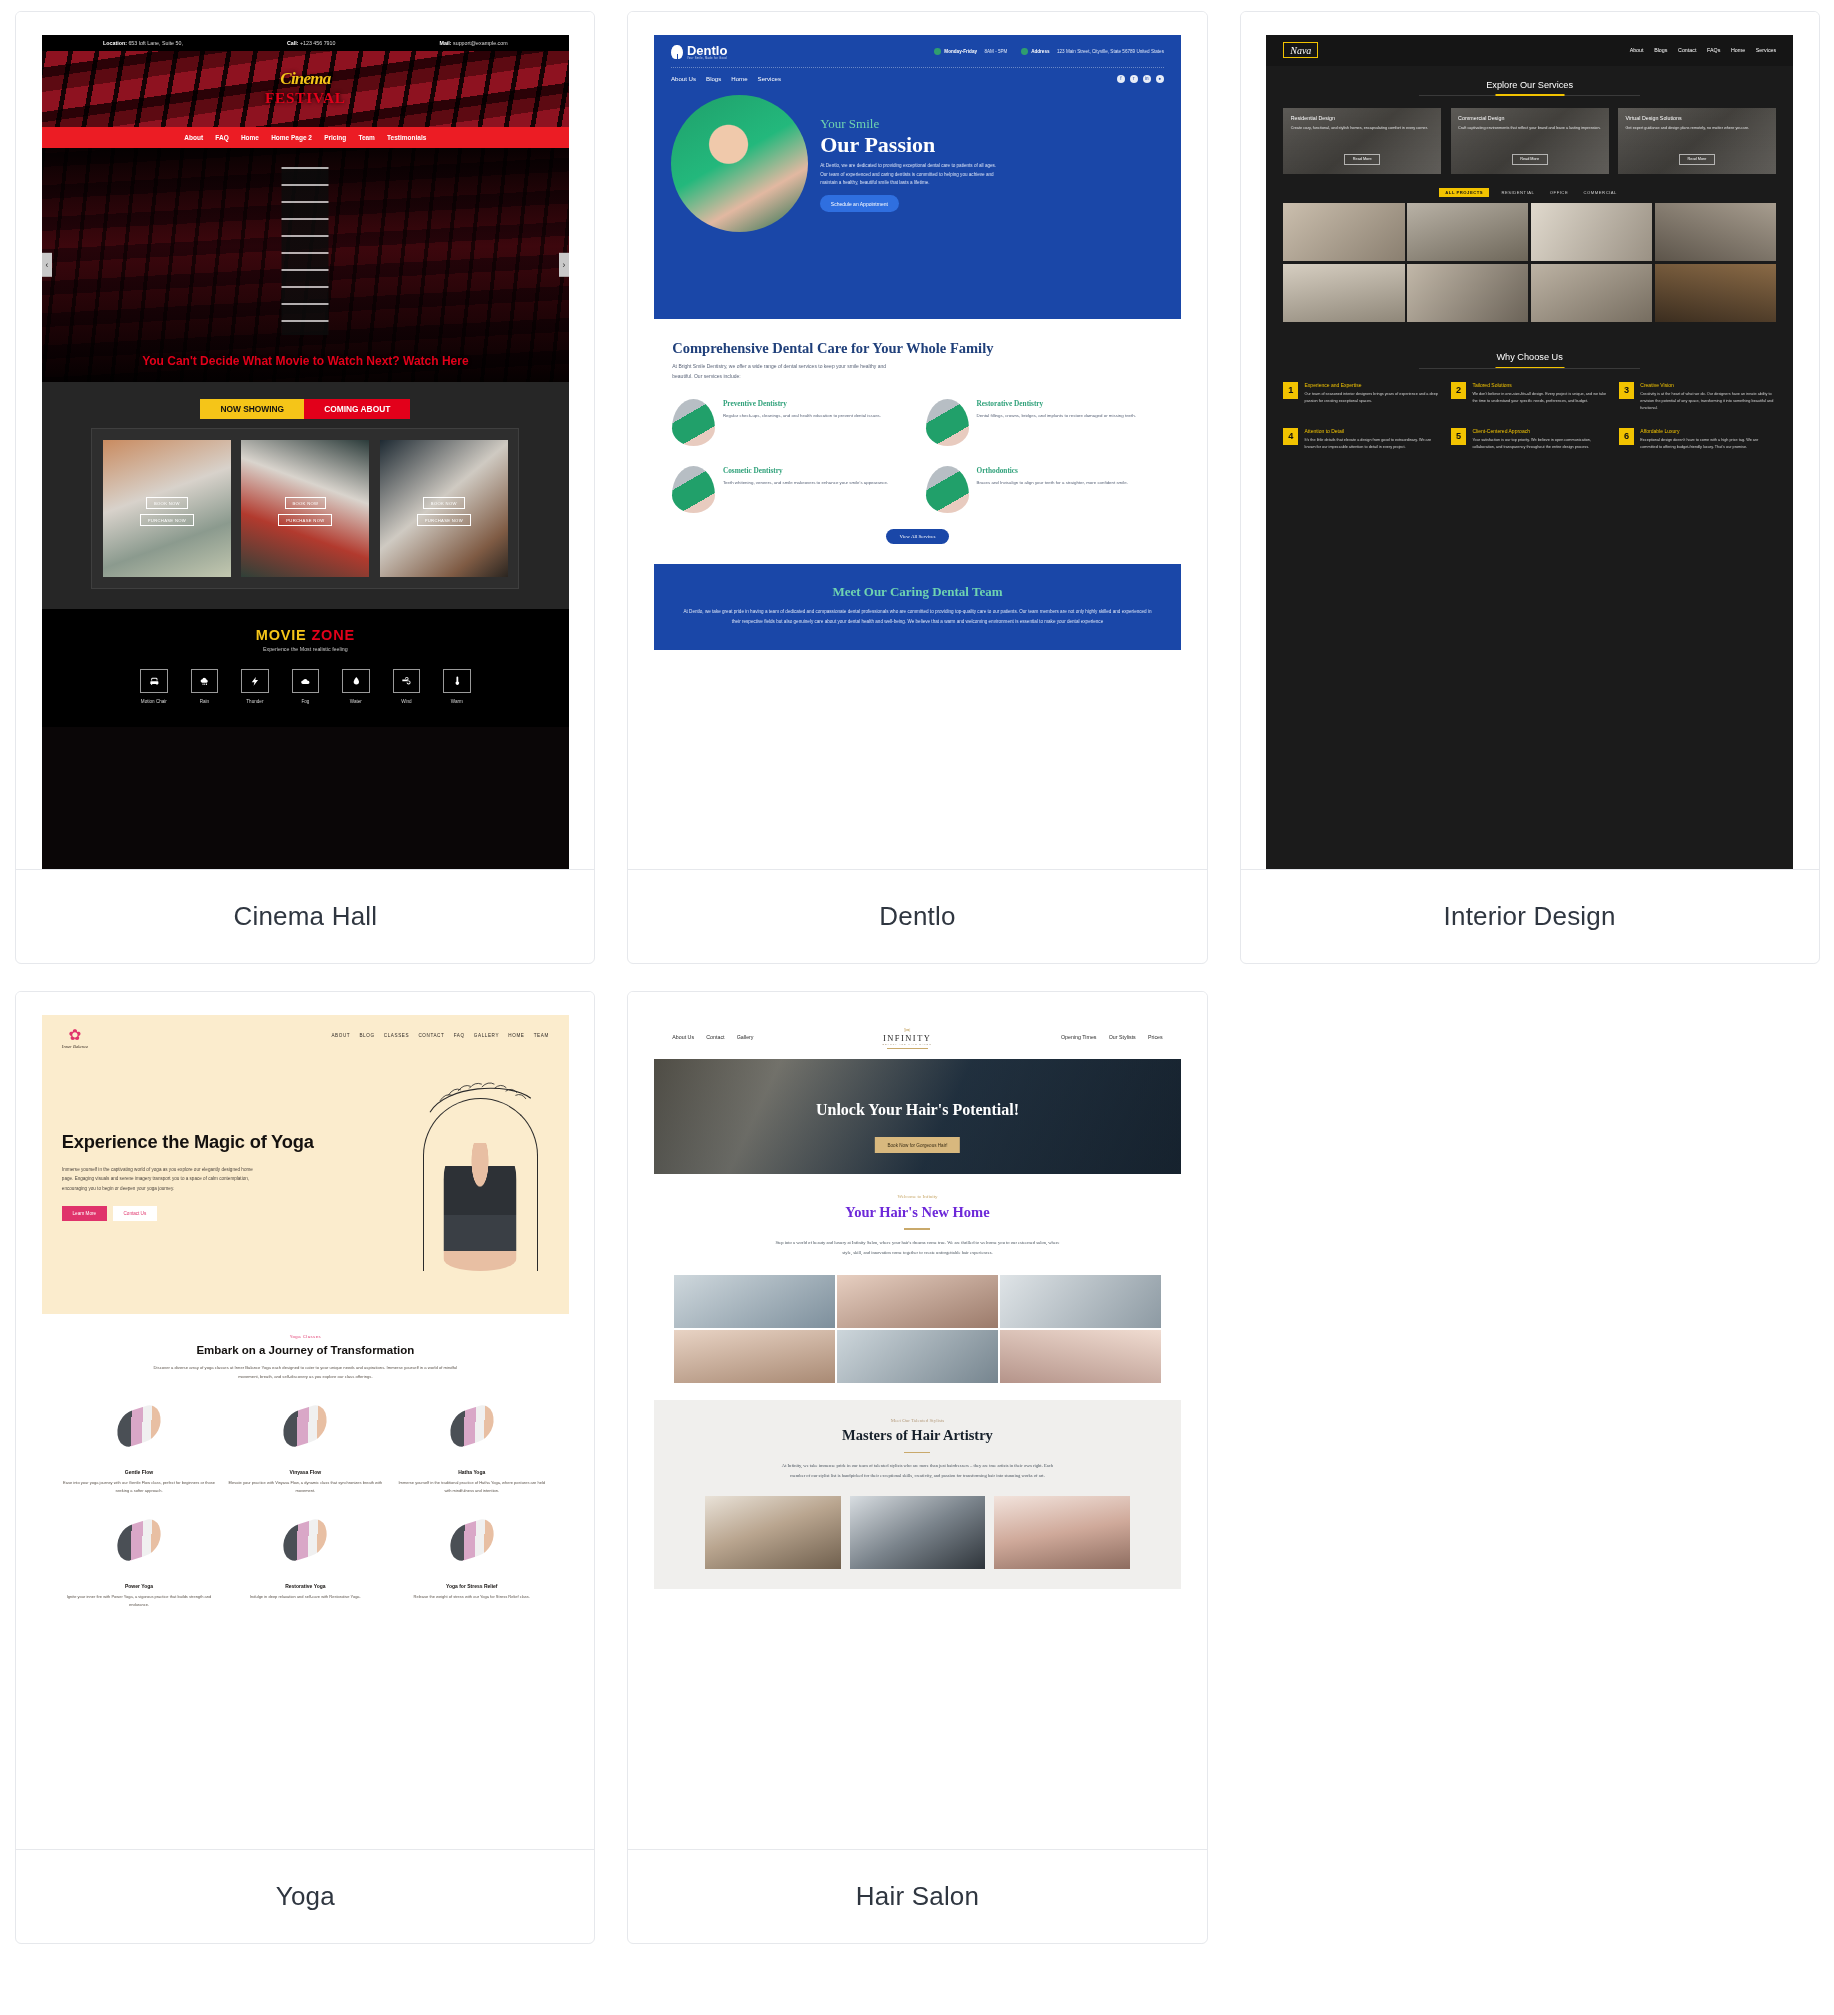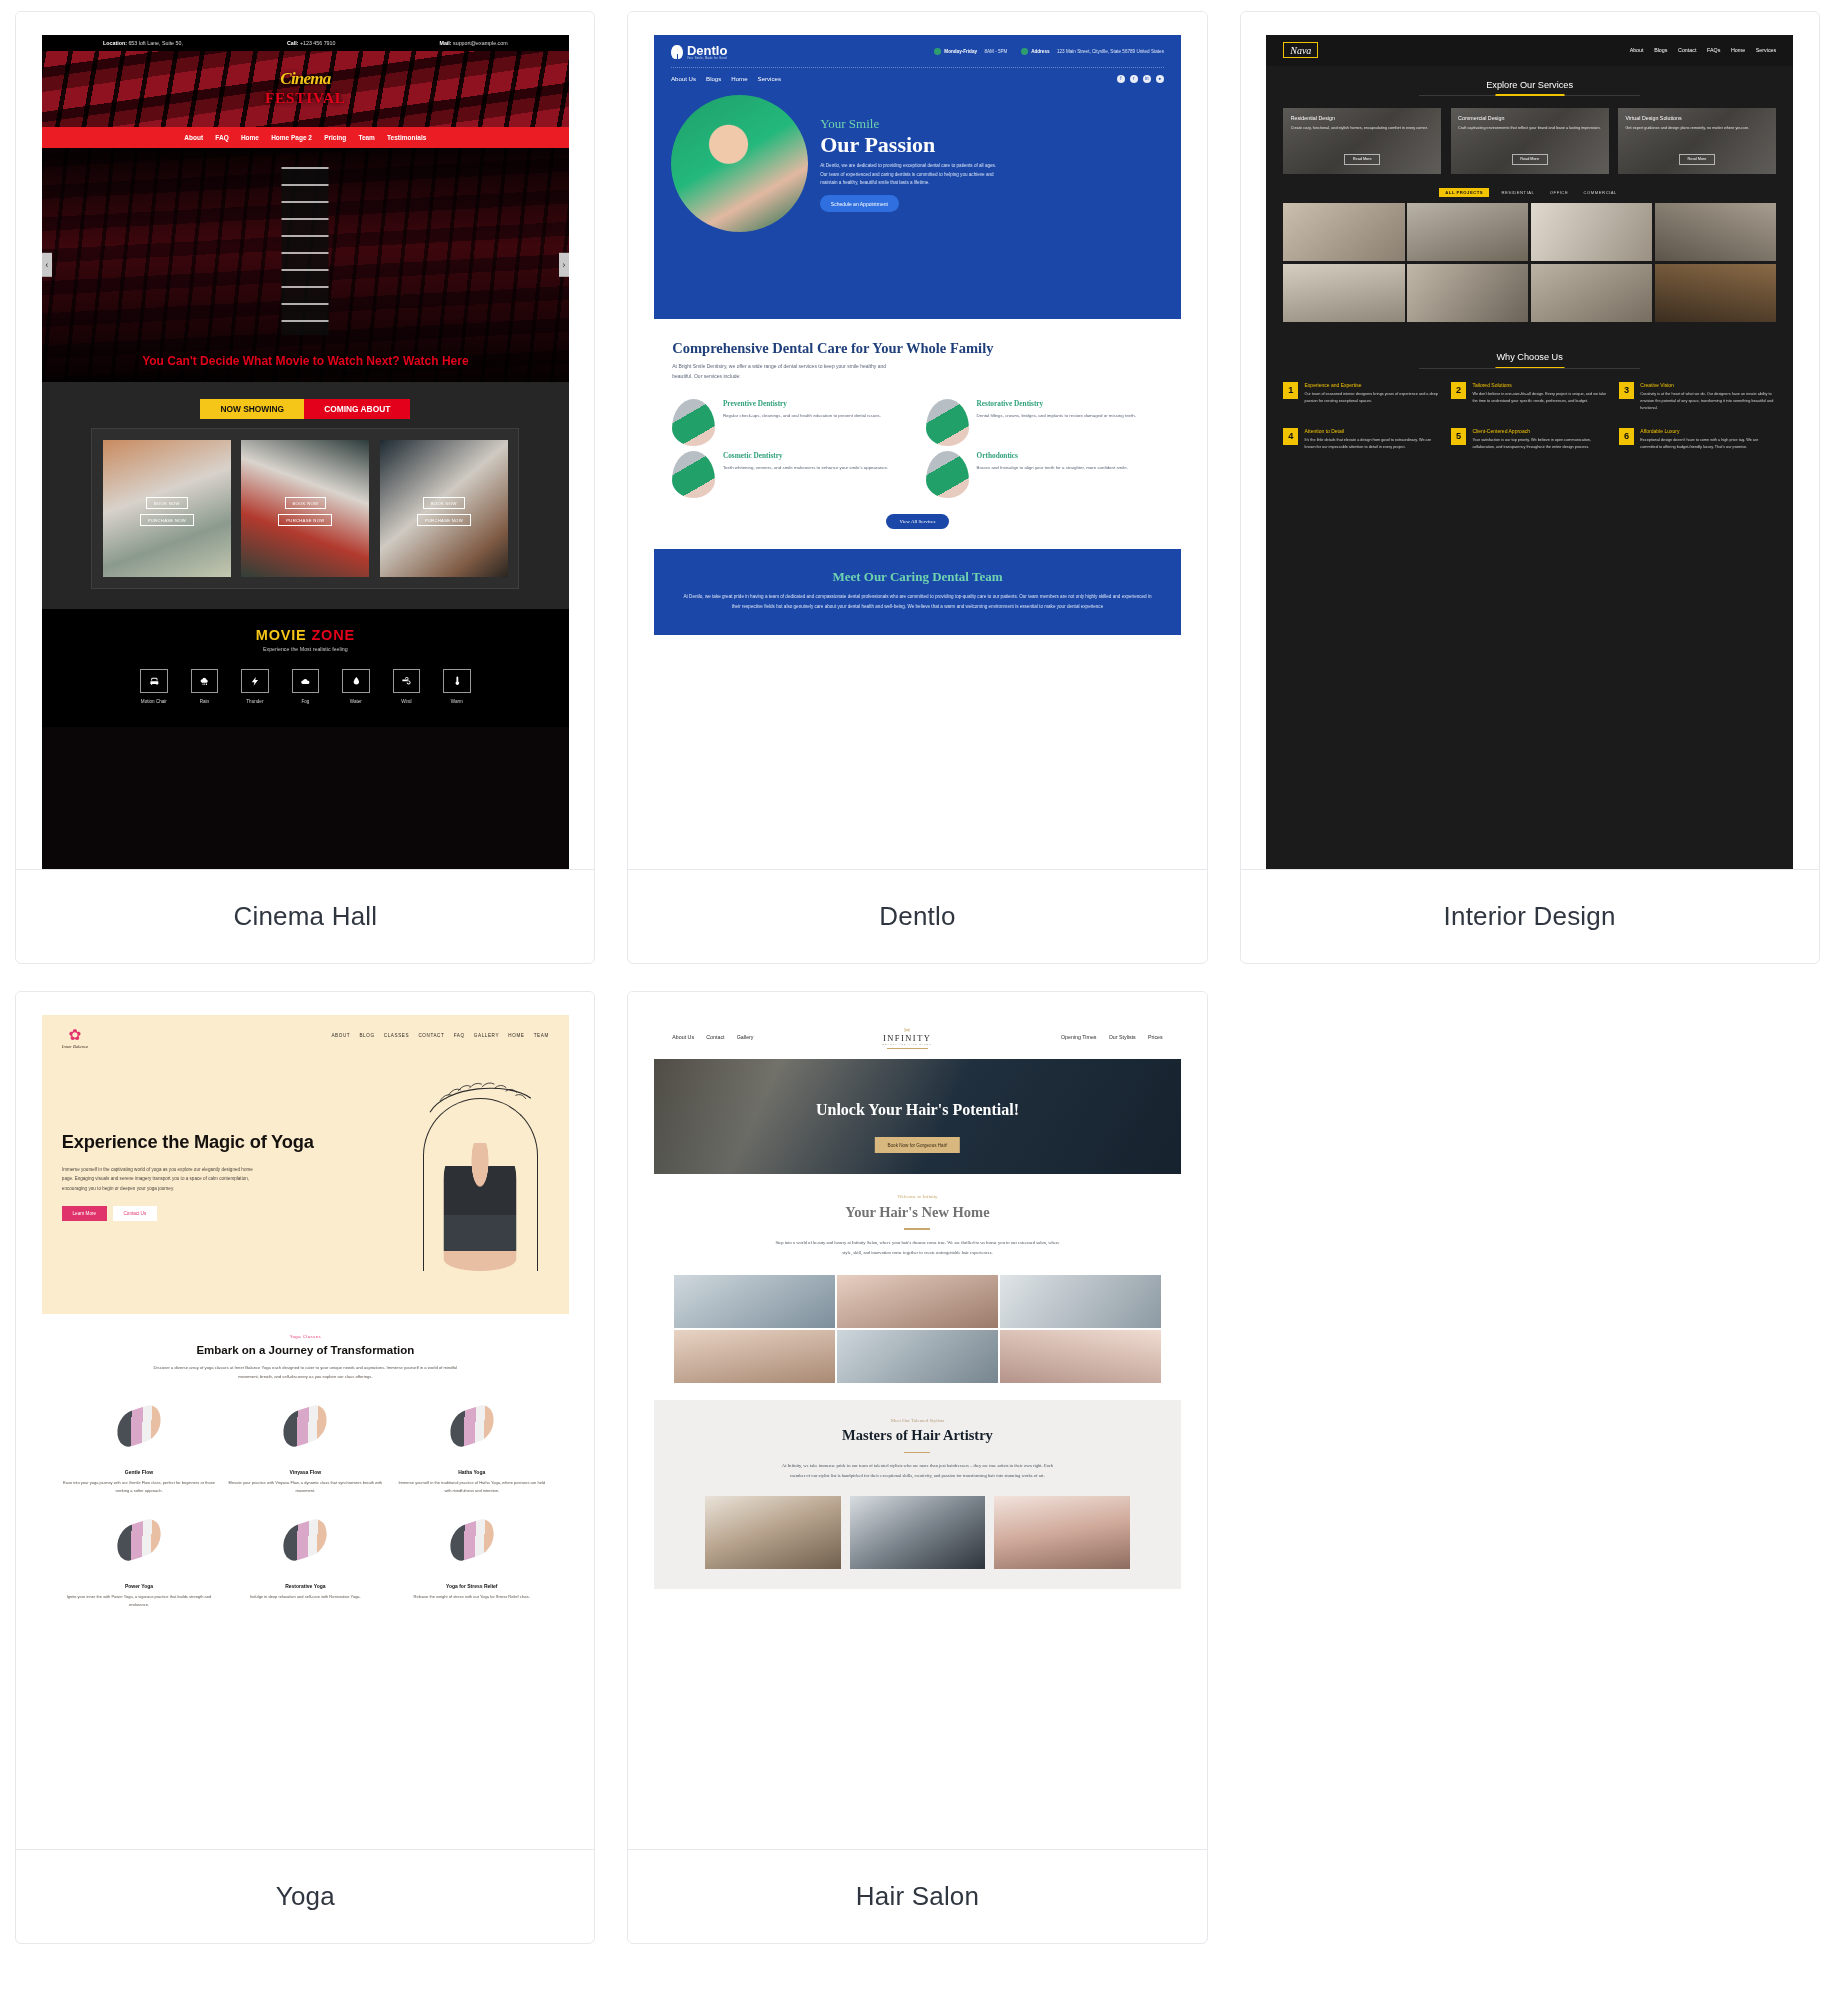--- a/index.html
+++ b/index.html
@@ -122,21 +122,21 @@
     background: radial-gradient(circle at 42% 36%, #f0c9ab 0 16%, rgba(0,0,0,0) 17%),
                 linear-gradient(150deg,#1f9f6a 0%, #23b87c 45%, #e2b8a1 70%, #156b48 100%); flex:none; }
   .den-hcopy { color:#fff; }
   .den-hcopy .sm { font-family:"Liberation Serif", serif; font-size:13px; color:#6fd3b0; }
   .den-hcopy h1 { font-family:"Liberation Serif", serif; font-size:22px; line-height:1.05; margin:1.5px 0 6.1px; }
   .den-hcopy p { font-size:4.6px; line-height:1.85; color:#d9e2f5; max-width:183px; }
   .den-btn { margin-top:7.6px; display:inline-block; background:#2f6fe0; border-radius:15.3px; color:#fff; font-size:5px; padding:5.3px 10.7px; }
   .den-sec { padding:20px 18.3px 7.6px; }
   .den-sec h2 { font-family:"Liberation Serif", serif; font-size:14.5px; color:#1f3f7a; line-height:1.25; }
   .den-sec .lead { font-size:5px; color:#5a6478; line-height:1.9; margin-top:5.3px; max-width:221px; }
-  .den-grid { display:grid; grid-template-columns:1fr 1fr; gap:5px 17px; margin-top:18.3px; }
+  .den-grid { display:grid; grid-template-columns:1fr 1fr; gap:20px 17px; margin-top:18.3px; }
   .den-item { display:flex; gap:7.6px; }
   .den-blob { width:43px; height:47px; flex:none;
     border-radius:50% 50% 50% 50% / 62% 62% 38% 38%;
     background: linear-gradient(150deg,#b7bec4 0 34%, #21a06a 34% 72%, #e8cbbf 72% 100%); }
   .den-item h4 { font-family:"Liberation Serif", serif; font-size:7.3px; color:#2fa17a; }
   .den-item p { font-size:4.4px; color:#5a6478; line-height:1.95; margin-top:3.1px; }
   .den-viewall { text-align:center; padding:6.1px 0 20px; }
   .den-viewall span { display:inline-block; background:#1a47a8; color:#fff; font-size:5px; padding:5.3px 13.7px; border-radius:15.3px; font-family:"Liberation Serif", serif;}
   .den-team { background:#1a47a8; padding:20px 27.5px 23px; text-align:center; }
   .den-team h2 { font-family:"Liberation Serif", serif; font-size:13px; color:#6fd3b0; }
@@ -232,21 +232,21 @@
   .hai-logo .und { width:41px; height:0.8px; background:#c9a96b; margin:1.5px auto 0; }
   .hai-hero { height:115px; position:relative; overflow:hidden;
     background: linear-gradient(rgba(22,34,46,.52), rgba(22,34,46,.58)),
       linear-gradient(115deg,#8d7b5e 0%, #d8c9ad 22%, #2c3f50 55%, #16222e 100%); }
   .hai-hero h1 { position:absolute; left:0; right:0; top:44%; transform:translateY(-50%); text-align:center;
     font-family:"Liberation Serif", serif; font-size:16px; color:#fff; }
   .hai-hero .cta { position:absolute; left:50%; bottom:21.4px; transform:translateX(-50%);
     background:#d8b87e; color:#3b2e16; font-size:4.6px; padding:5.3px 12.2px; }
   .hai-sec { text-align:center; padding:20px 31px 0; }
   .hai-sec .k { font-family:"Liberation Serif", serif; font-size:5px; color:#c9a96b; }
-  .hai-sec h2 { font-family:"Liberation Serif", serif; font-size:14.5px; color:#737373; margin-top:4.6px; }
+  .hai-sec h2 { font-family:"Liberation Serif", serif; font-size:14.5px; color:#6d28d9; margin-top:4.6px; }
   .hai-rule { width:26px; height:1.5px; background:#c9a96b; margin:7.6px auto 0; }
   .hai-sec p { font-family:"Liberation Serif", serif; font-size:4.6px; color:#4a545e; line-height:2.2; margin-top:7.6px; max-width:290px; margin-left:auto; margin-right:auto; }
   .hai-gal { display:grid; grid-template-columns:repeat(3,1fr); grid-template-rows:53px 53px; gap:2.3px; padding:17px 20px 0; }
   .hai-gal div { width:100%; height:100%; }
   .hg1 { background:linear-gradient(150deg,#cfd8dd,#7d8f9c); }
   .hg2 { background:linear-gradient(160deg,#e7cfc1,#9b7a6a); }
   .hg3 { background:linear-gradient(130deg,#dfe4e7,#8d9aa3); }
   .hg4 { background:linear-gradient(170deg,#e8d3c4,#a98a74); }
   .hg5 { background:linear-gradient(140deg,#cdd6db,#76858f); }
   .hg6 { background:linear-gradient(190deg,#f0dcd1,#b5948a); }

